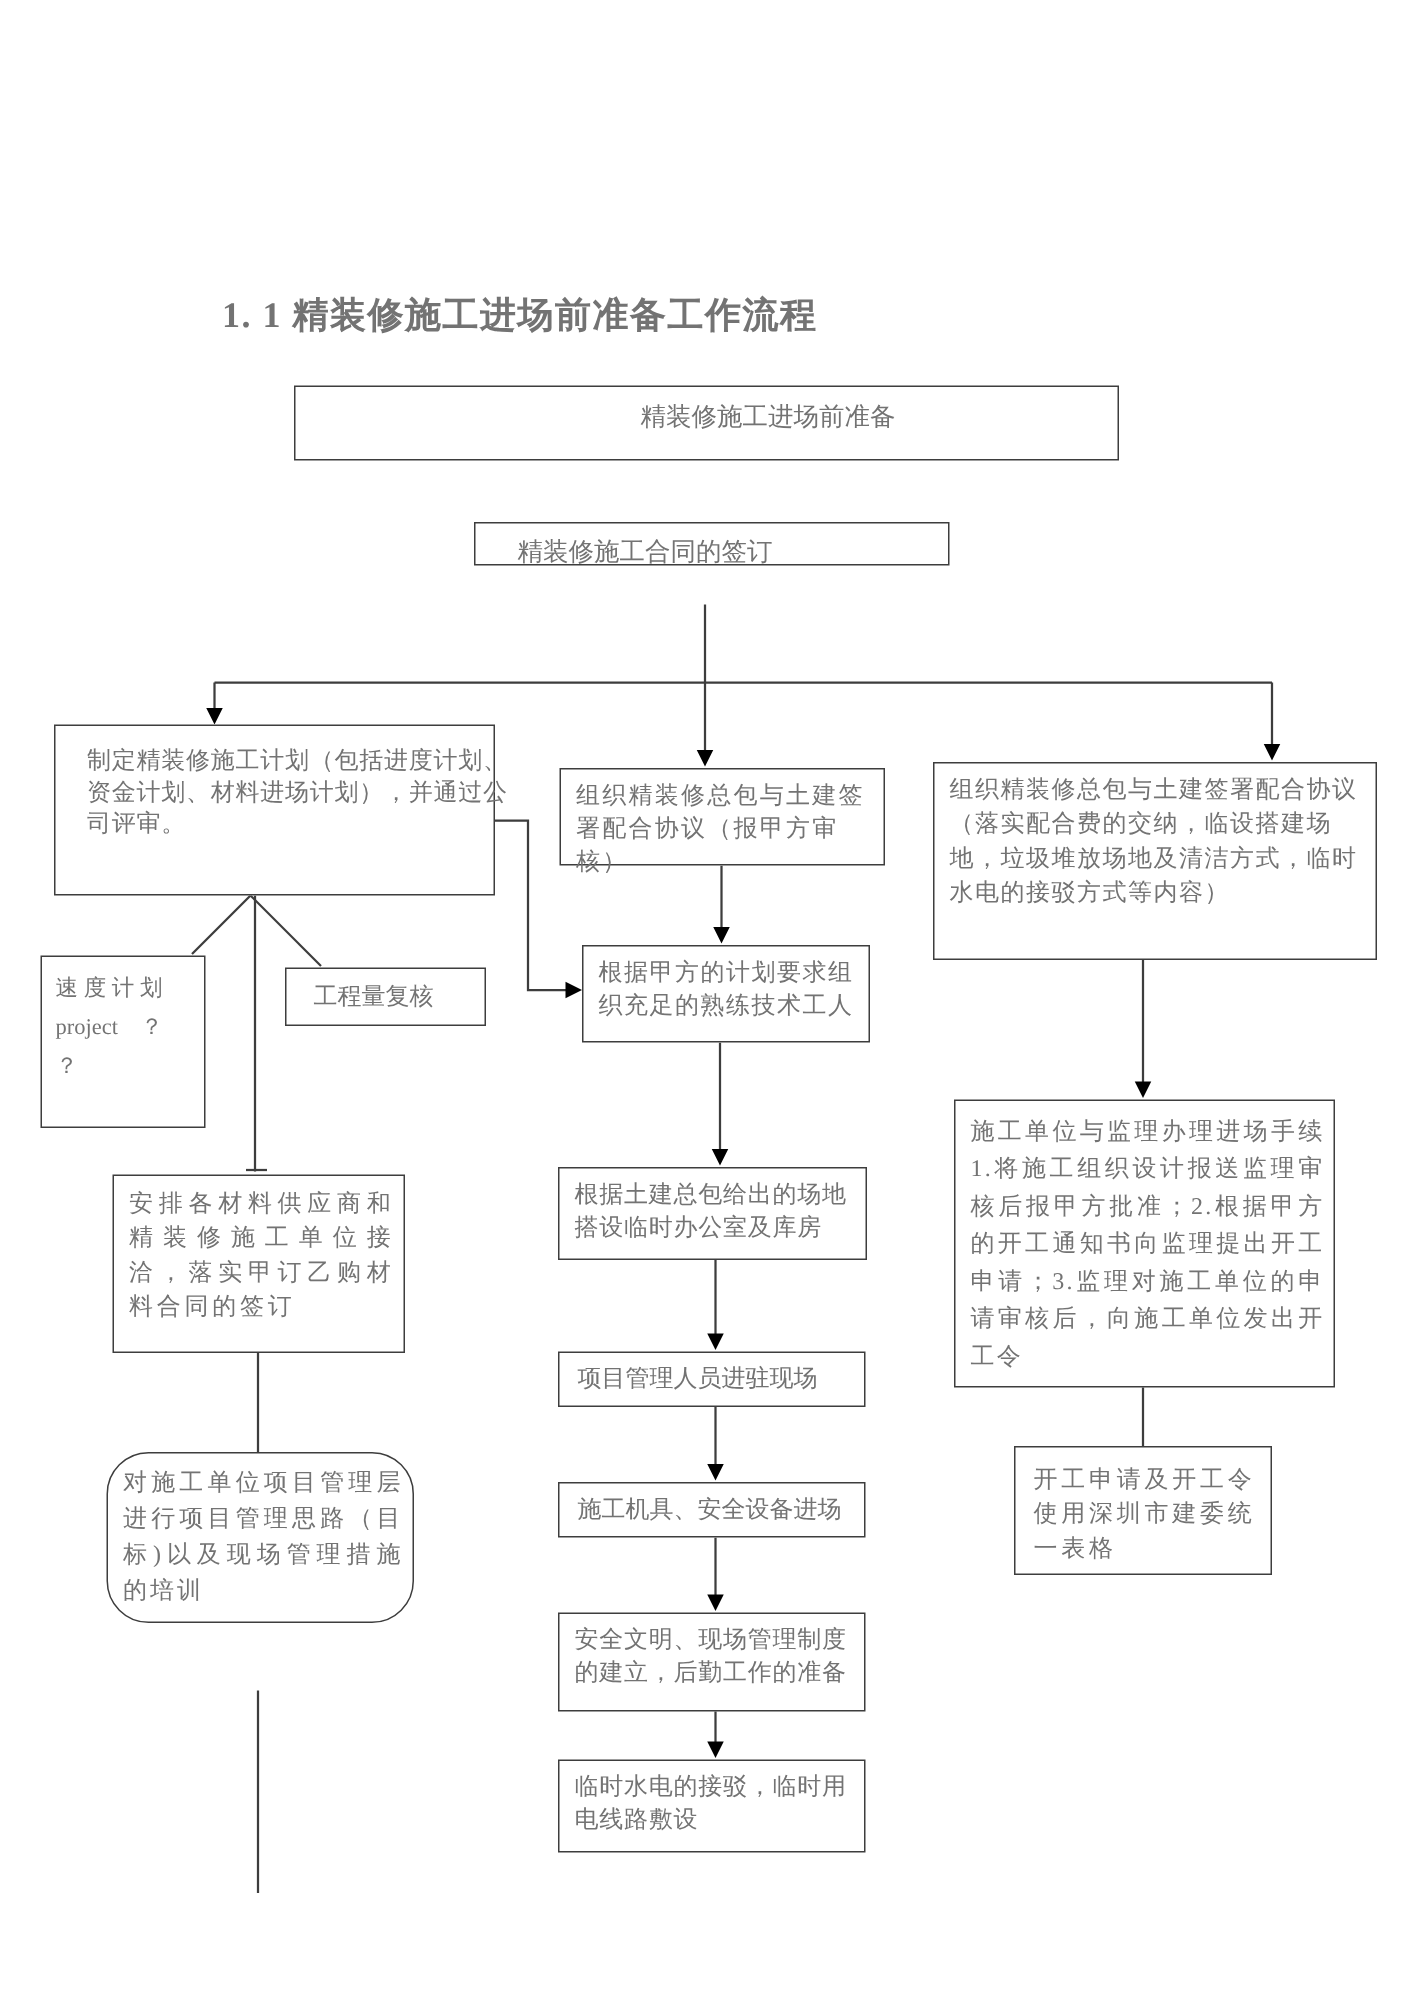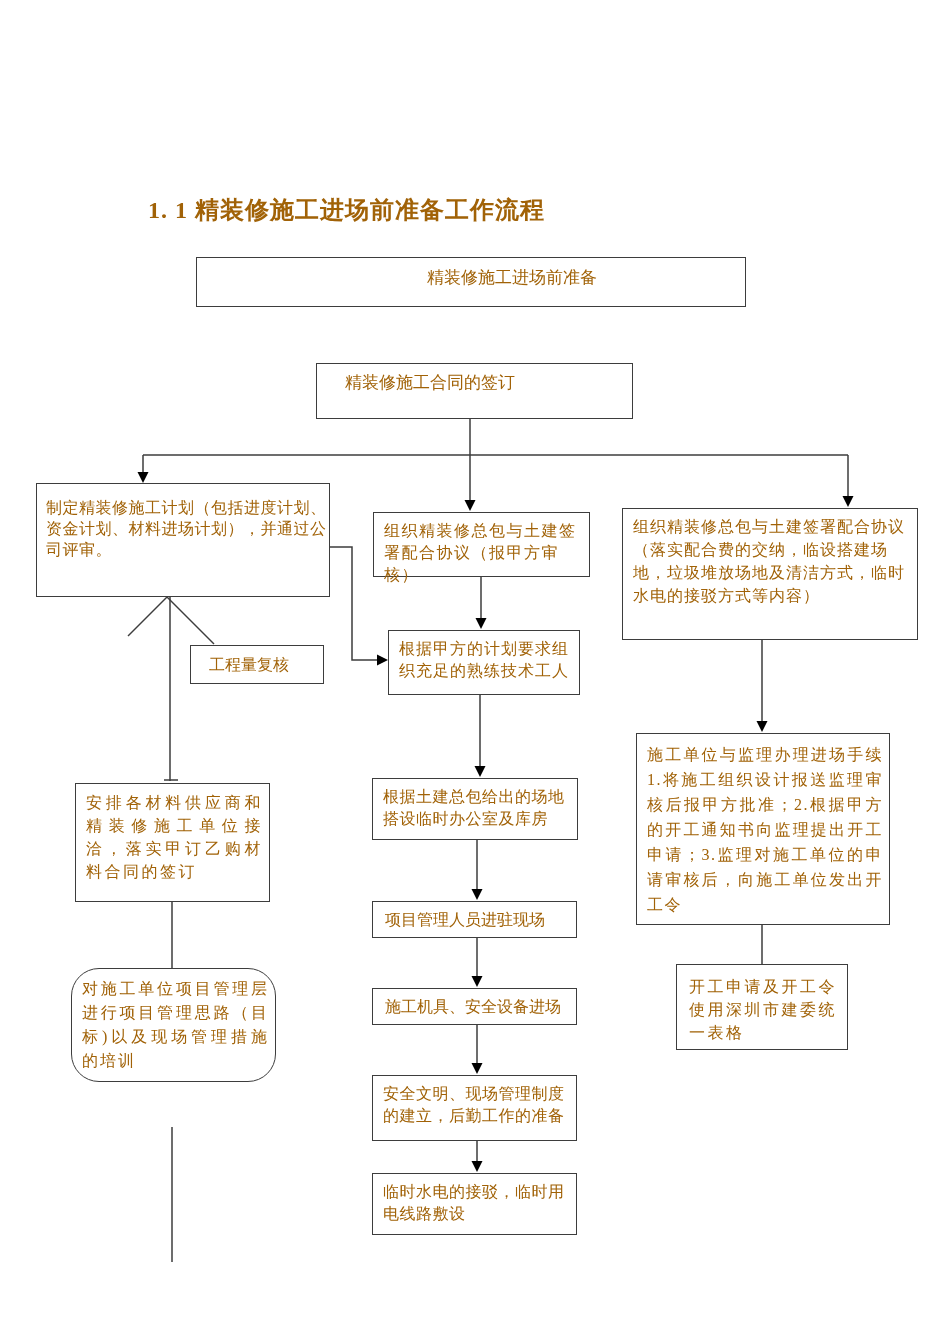--- a/index.html
+++ b/index.html
@@ -1,38 +1,38 @@
 <!DOCTYPE html>
 <html><head>
 <meta charset="utf-8">
 <style>
   html,body{margin:0;padding:0;background:#ffffff;}
   #page{
     position:relative;
     width:950px;height:1344px;
     background:#ffffff;
     font-family:"Liberation Serif","DejaVu Serif",serif;
-    color:#a16207;
+    color:#737373;
     overflow:hidden;
   }
   #connectors{position:absolute;left:0;top:0;width:950px;height:1344px;z-index:1;pointer-events:none;}
   #doc-title{
     position:absolute;left:148px;top:194px;width:620px;
     font-size:24px;font-weight:bold;letter-spacing:1px;z-index:2;
   }
   .box{
     position:absolute;background:#ffffff;border:1.5px solid #3d3d3d;
     font-size:16px;line-height:22px;z-index:2;box-sizing:border-box;
   }
   .b-prep{left:196px;top:257px;width:550px;height:50px;padding:9px 8px 0 90px;font-size:17px;text-align:center;}
-  .b-contract{left:316px;top:363px;width:317px;height:56px;padding:8px 8px 0 28px;font-size:17px;}
+  .b-contract{left:316px;top:348px;width:317px;height:29px;padding:8px 8px 0 28px;font-size:17px;}
   .b-plan{left:36px;top:483px;width:294px;height:114px;}
   .b-plan .ovl{position:absolute;left:9px;width:284px;letter-spacing:0.5px;line-height:21px;}
   .b-plan .ovl-a{top:3px;}
-  .b-plan .ovl-b{top:13px;}
+  .b-plan .ovl-b{top:13px;margin-left:12px;}
   .b-speed{left:27px;top:637px;width:110px;height:115px;padding:8px 6px 0 9px;font-size:15px;line-height:26px;white-space:pre-line;}
   .b-qty{left:190px;top:645px;width:134px;height:39px;padding:8px 0 0 18px;}
   .b-team{left:373px;top:512px;width:217px;height:65px;padding:7px 8px 0 10px;letter-spacing:1.5px;}
   .b-org{left:622px;top:508px;width:296px;height:132px;padding:6px 6px 0 10px;letter-spacing:1px;line-height:23px;}
   .b-workers{left:388px;top:630px;width:192px;height:65px;padding:7px 6px 0 10px;letter-spacing:1px;}
   .b-suppliers{left:75px;top:783px;width:195px;height:119px;padding:7px 6px 0 10px;letter-spacing:2.5px;line-height:23px;text-align:justify;}
   .b-site{left:372px;top:778px;width:206px;height:62px;padding:7px 6px 0 10px;letter-spacing:0.5px;}
   .b-entry{left:636px;top:733px;width:254px;height:192px;padding:8px 6px 0 10px;letter-spacing:1.5px;line-height:25px;text-align:justify;}
   .b-staff{left:372px;top:901px;width:205px;height:37px;padding:7px 0 0 12px;}
   .b-equip{left:372px;top:988px;width:205px;height:37px;padding:7px 0 0 12px;}
@@ -98,20 +98,23 @@
   </div>
 
   <div class="box b-contract">
     <span>精装修施工合同的签订</span>
   </div>
 
   <div class="box b-plan">
     <div class="ovl ovl-b">制定精装修施工计划（包括进度计划、资金计划、材料进场计划），并通过公司评审。</div>
   </div>
 
+  <div class="box b-speed">速 度 计 划
+project　？
+？</div>
 
   <div class="box b-qty">
     <span>工程量复核</span>
   </div>
 
   <div class="box b-team">组织精装修总包与土建签署配合协议（报甲方审核）</div>
 
   <div class="box b-org">组织精装修总包与土建签署配合协议（落实配合费的交纳，临设搭建场地，垃圾堆放场地及清洁方式，临时水电的接驳方式等内容）</div>
 
   <div class="box b-workers">根据甲方的计划要求组织充足的熟练技术工人</div>

